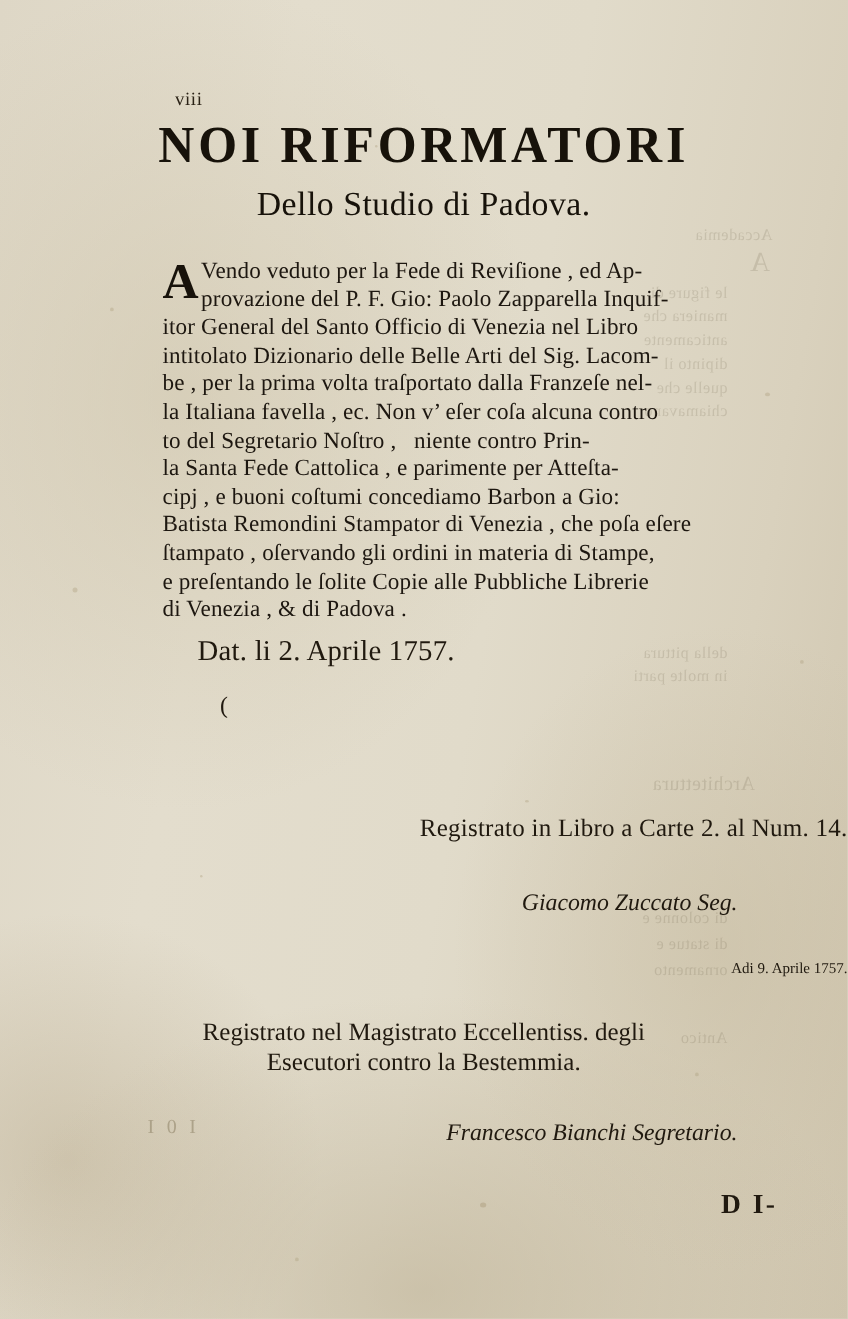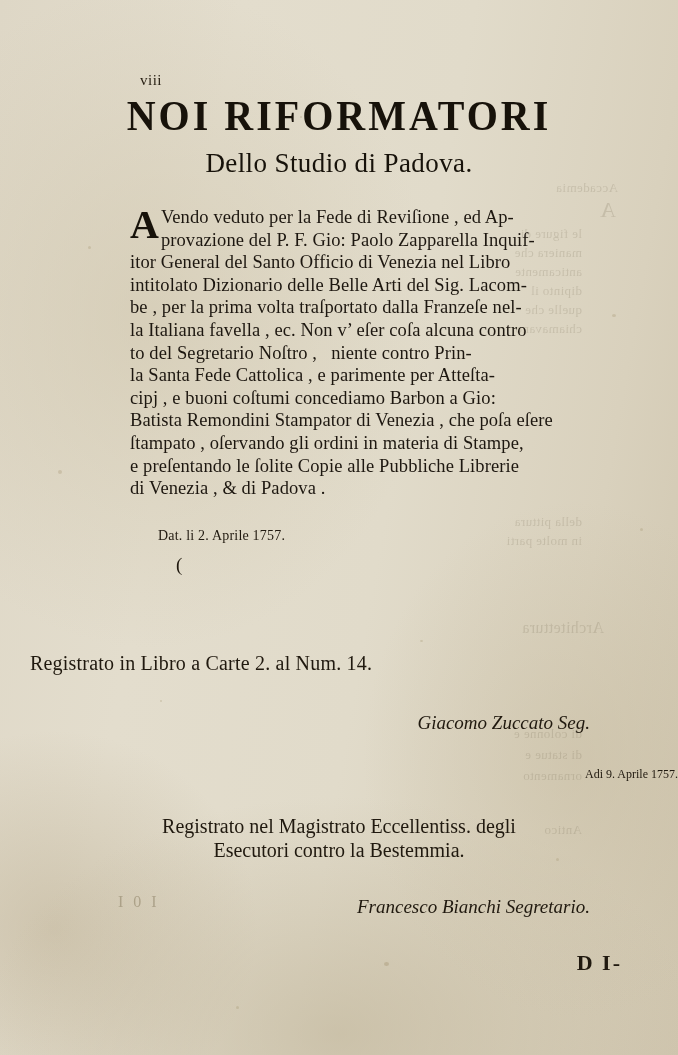--- a/index.html
+++ b/index.html
@@ -118,23 +118,22 @@
     margin-top: 2px;
     font-weight: 700;
     color: #17120a;
   }
   .it { font-style: italic; }
 
   .dat-line {
     position: absolute;
     left: 158px;
     top: 508px;
-    font-size: 14px;
+    font-size: 23px;
     letter-spacing: 0.2px;
-    margin-top: 20px;
   }
 
   .sign-group {
     position: absolute;
     left: 176px;
     top: 554px;
     font-size: 19px;
     line-height: 22px;
   }
   .sign-row { display: block; white-space: pre; }
@@ -145,21 +144,21 @@
   }
   .brace-tail {
     display: block;
     white-space: pre;
   }
 
   .reg-line {
     position: absolute;
     left: 0; right: 0;
     top: 652px;
-    text-align: left;
+    text-align: right;
     font-size: 20px;
     letter-spacing: 0.2px;
     padding-left: 30px;
   }
 
   .seg-line {
     position: absolute;
     left: 0;
     right: 88px;
     top: 712px;

